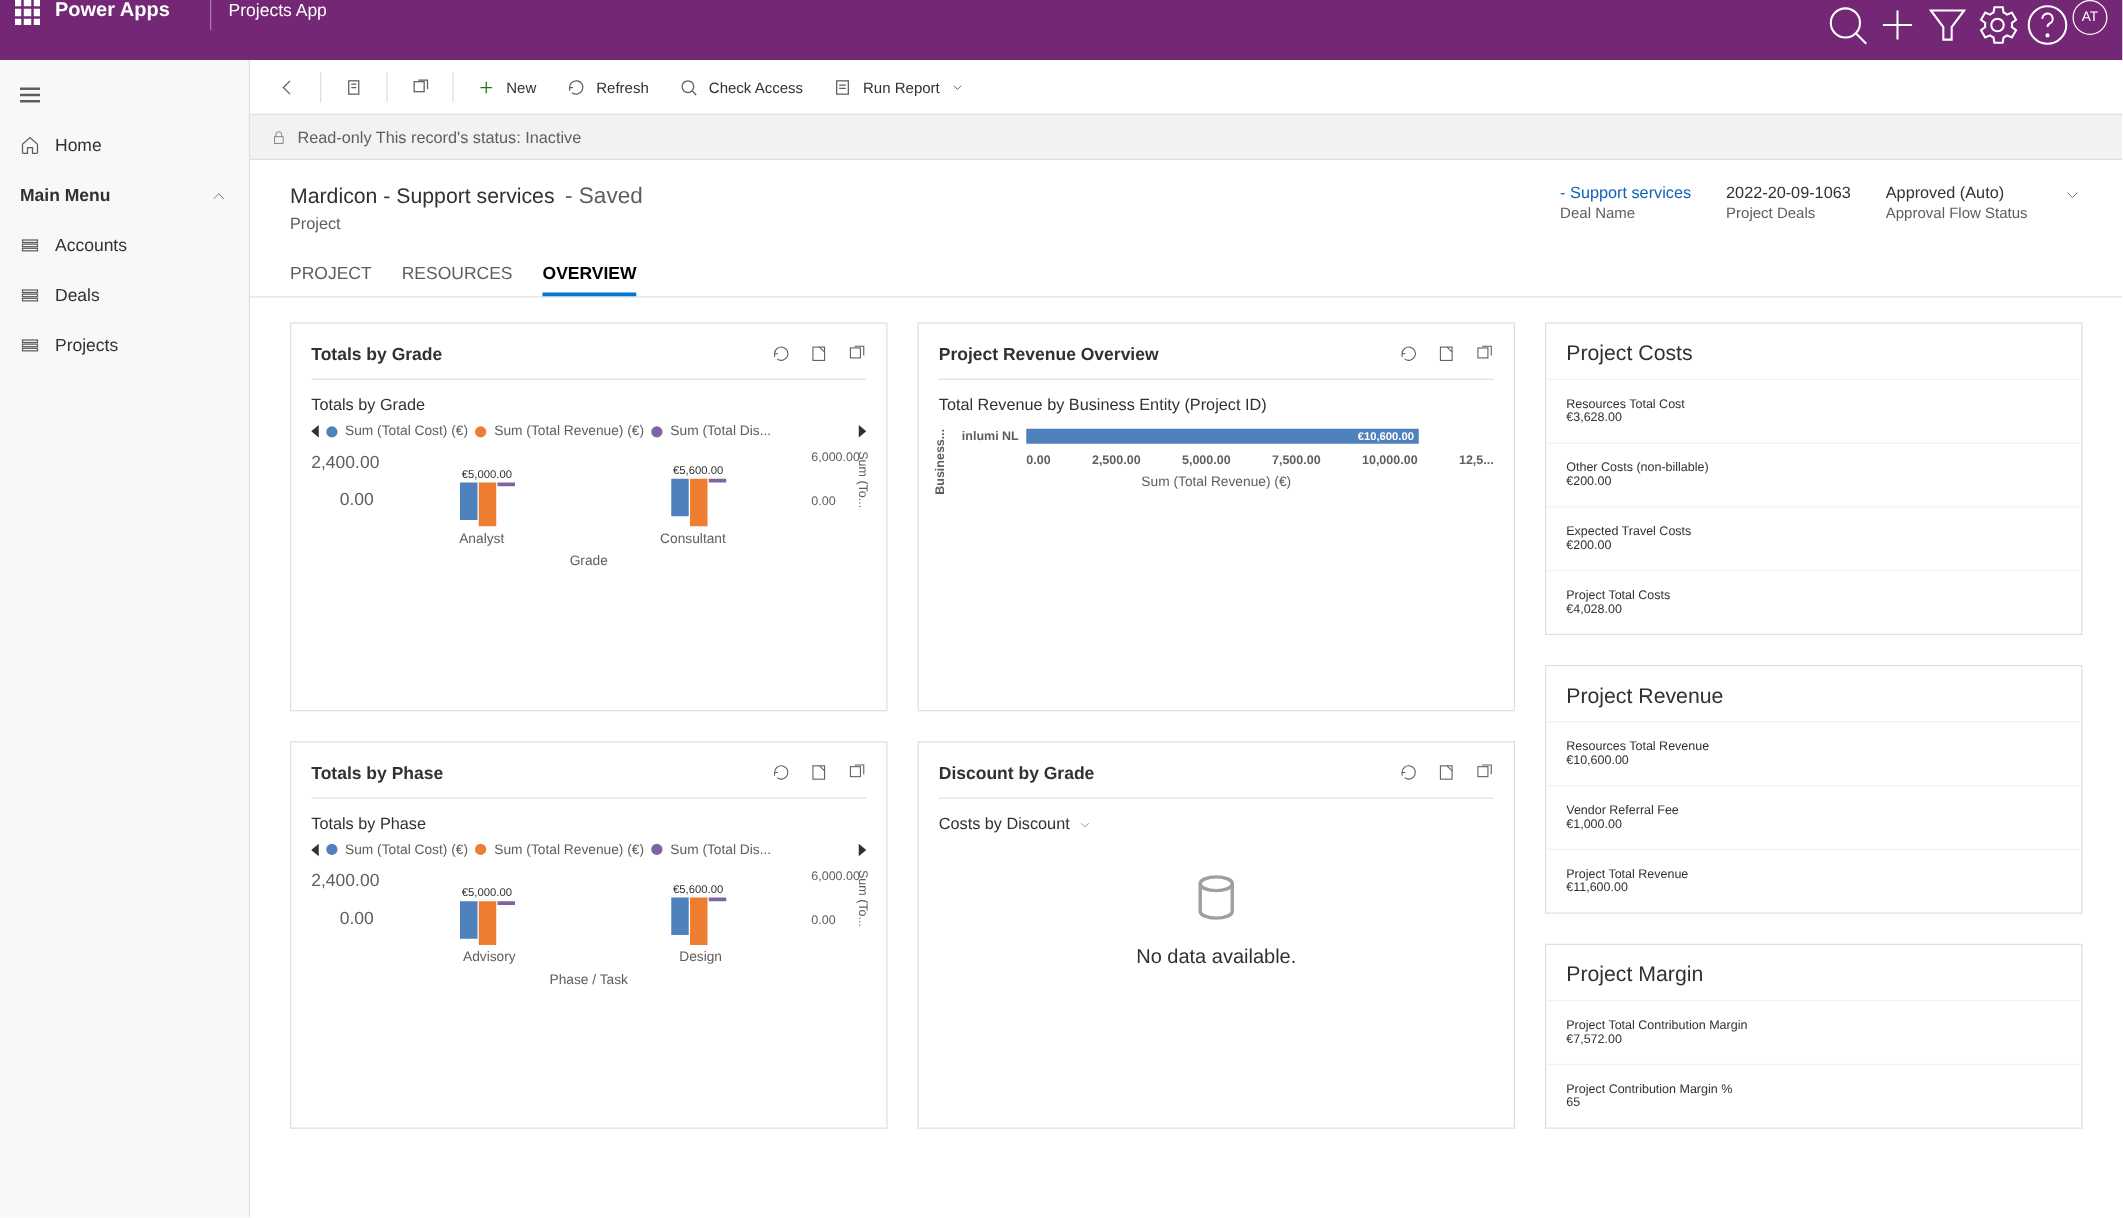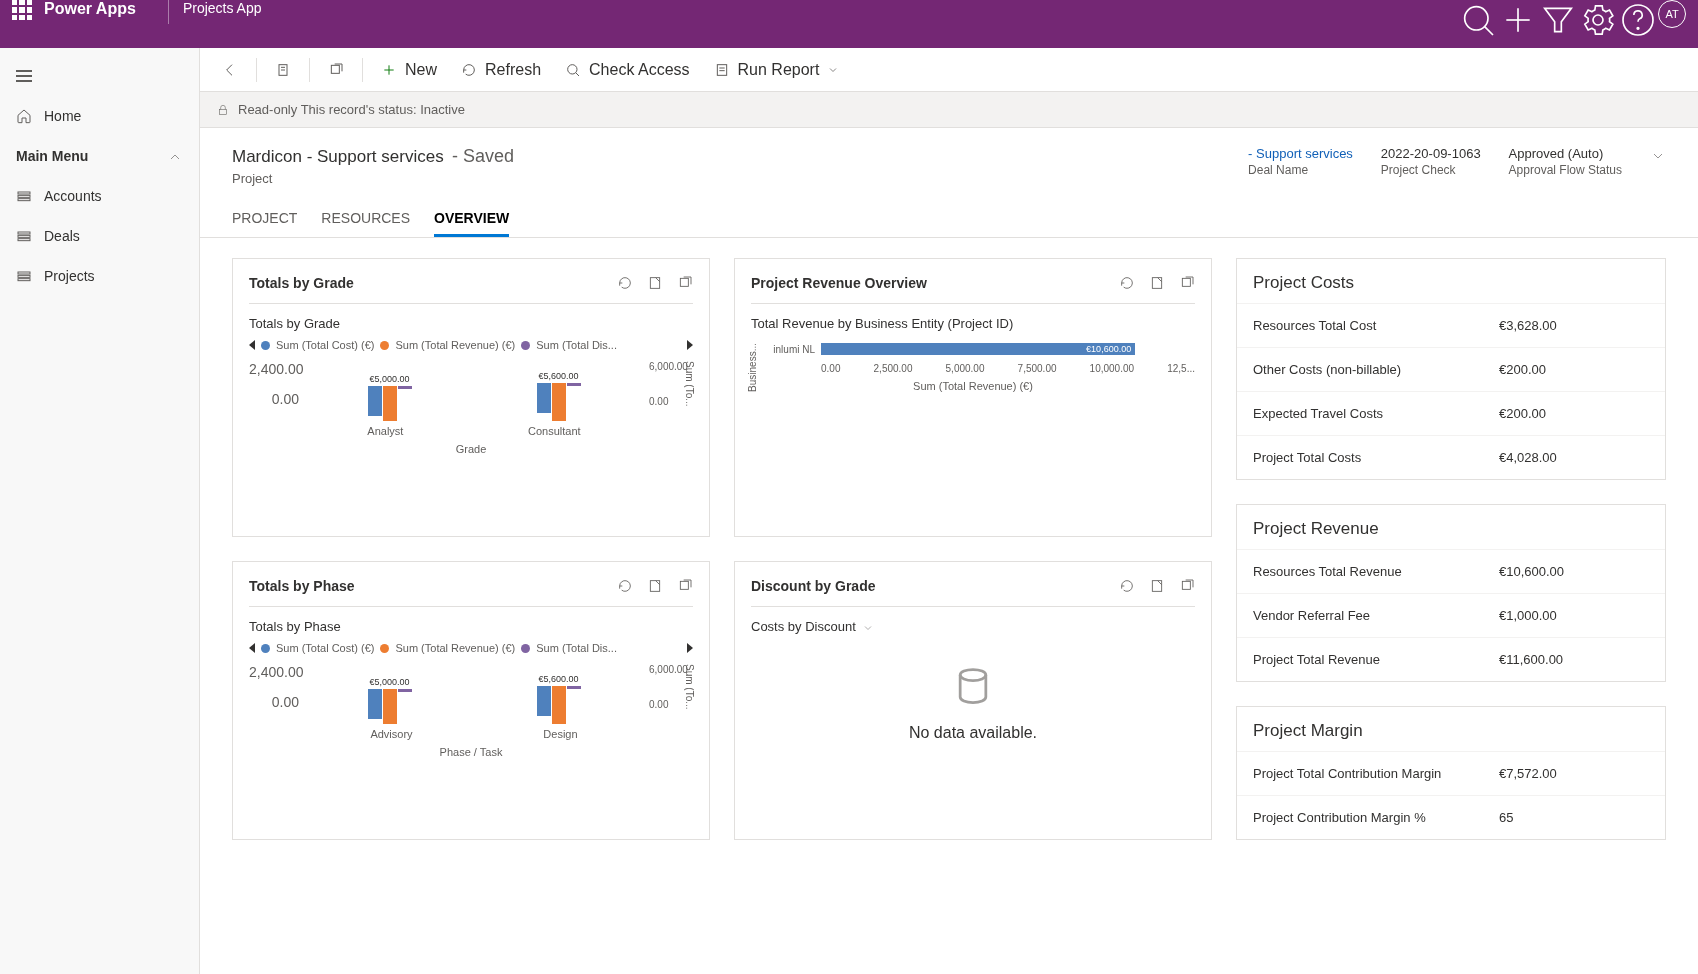--- a/index.html
+++ b/index.html
@@ -25,21 +25,21 @@
   .nav-header { display: flex; align-items: center; justify-content: space-between; padding: 0 16px; height: 40px; font-weight: 600; font-size: 14px; }
   .hamburger { padding: 0 16px; height: 40px; display: flex; align-items: center; cursor: pointer; }
   .hamburger div { width: 16px; height: 2px; background: #605e5c; position: relative; }
   .hamburger div::before, .hamburger div::after { content: ""; position: absolute; width: 16px; height: 2px; background: #605e5c; left: 0; }
   .hamburger div::before { top: -5px; }
   .hamburger div::after { top: 5px; }
   
   
   .main { flex: 1; display: flex; flex-direction: column; overflow: auto; }
   .cmdbar { height: 44px; border-bottom: 1px solid #e1dfdd; display: flex; align-items: center; padding: 0 12px; gap: 4px; }
-  .cmdbtn { display: flex; align-items: center; gap: 8px; padding: 6px 10px; cursor: pointer; font-size: 16px; color: #323130; }
+  .cmdbtn { display: flex; align-items: center; gap: 8px; padding: 6px 10px; cursor: pointer; font-size: 12px; color: #323130; }
   .cmdbtn svg { width: 16px; height: 16px; stroke: #605e5c; fill: none; stroke-width: 1.5; }
   .cmdbtn.new svg { stroke: #107c10; }
   .cmdsep { width: 1px; height: 24px; background: #e1dfdd; margin: 0 4px; }
   
   .statusbar { background: #f3f2f1; height: 36px; display: flex; align-items: center; padding: 0 16px; font-size: 13px; color: #605e5c; gap: 8px; border-bottom: 1px solid #e1dfdd; }
   .statusbar svg { width: 14px; height: 14px; stroke: #605e5c; fill: none; }
   
   .header-row { display: flex; justify-content: space-between; align-items: flex-start; padding: 18px 32px 0; }
   .title-block h1 { font-size: 17px; font-weight: 400; display: inline; }
   .title-block .saved { font-size: 18px; color: #605e5c; margin-left: 4px; }
@@ -78,38 +78,38 @@
   .yaxis-r-lbl { position: absolute; right: -2px; top: 0; writing-mode: vertical-rl; font-size: 10px; color: #605e5c; }
   .bargroup { display: flex; gap: 1px; position: relative; }
   .bar { width: 14px; }
   .bar.blue { background: #4f81bd; }
   .bar.orange { background: #ed7d31; }
   .bar.purple { background: #8064a2; }
   .barlbl { position: absolute; top: -12px; left: 50%; transform: translateX(-50%); font-size: 9px; white-space: nowrap; background: rgba(255,255,255,0.7); }
   .cat-labels { display: flex; justify-content: space-around; font-size: 11px; color: #605e5c; padding: 4px 50px 0 56px; }
   .axis-title { text-align: center; font-size: 11px; color: #605e5c; margin-top: 6px; }
   
-  .hbar-chart { position: relative; padding-left: 70px; }
+  .hbar-chart { position: relative; padding-left: 70px; font-weight: bold; }
   .hbar-row { display: flex; align-items: center; height: 20px; margin-bottom: 4px; }
   .hbar-lbl { position: absolute; left: 0; width: 64px; font-size: 10px; text-align: right; color: #605e5c; }
   .hbar-track { flex: 1; background: transparent; height: 12px; position: relative; }
   .hbar-fill { background: #4f81bd; height: 100%; position: relative; }
   .hbar-val { position: absolute; right: 4px; top: 50%; transform: translateY(-50%); font-size: 9px; color: #fff; }
   .hbar-xaxis { display: flex; justify-content: space-between; font-size: 10px; color: #605e5c; margin-top: 4px; }
   .vert-lbl { position: absolute; left: -4px; top: 4px; writing-mode: vertical-rl; transform: rotate(180deg); font-size: 10px; color: #605e5c; }
   
   .nodata { text-align: center; padding: 30px 0 10px; color: #605e5c; }
   .nodata svg { width: 44px; height: 44px; stroke: #a19f9d; fill: none; stroke-width: 1.5; margin-bottom: 12px; }
   .nodata-txt { font-size: 16px; color: #323130; }
   .dropdown-row { display: flex; align-items: flex-end; gap: 6px; font-size: 13px; color: #323130; cursor: pointer; }
   
   .right-col { width: 430px; flex-shrink: 0; display: flex; flex-direction: column; gap: 24px; }
   .rcard { border: 1px solid #e1dfdd; }
   .rcard h3 { font-size: 17px; font-weight: 400; padding: 14px 16px 10px; }
-  .rrow { display: flex; padding: 14px 16px; border-top: 1px solid #f3f2f1; font-size: 13px; }
+  .rrow { display: flex; padding: 14px 16px; border-top: 1px solid #f3f2f1; font-size: 10px; flex-direction: column; }
   .rrow .k { flex: 1; color: #323130; }
   .rrow .v { width: 150px; color: #323130; }
 </style>
 </head>
 <body>
 
 <div class="topbar">
   <div class="waffle">
     <span></span>
       <span></span>
@@ -274,21 +274,21 @@
         <span class="saved">- Saved</span>
         <div class="subtitle">Project</div>
       </div>
       <div class="meta-block">
         <div class="meta-item">
           <div class="val link">- Support services</div>
           <div class="lbl">Deal Name</div>
         </div>
         <div class="meta-item">
           <div class="val">2022-20-09-1063</div>
-          <div class="lbl">Project Check</div>
+          <div class="lbl">Project Deals</div>
         </div>
         <div class="meta-item">
           <div class="val">Approved (Auto)</div>
           <div class="lbl">Approval Flow Status</div>
         </div>
         <svg class="chevron" viewBox="0 0 24 24">
             <polyline points="6 9 12 15 18 9"></polyline>
           </svg>
       </div>
     </div>

